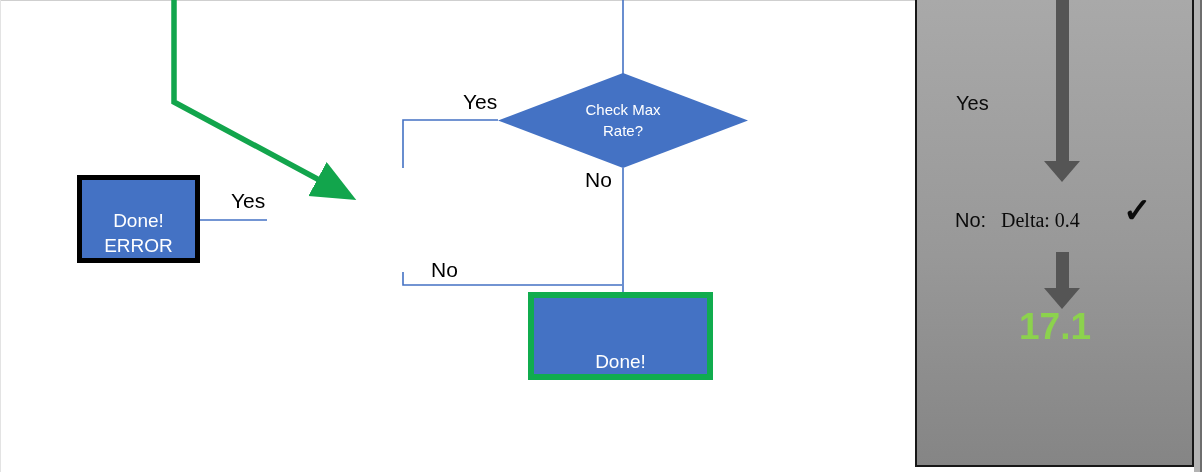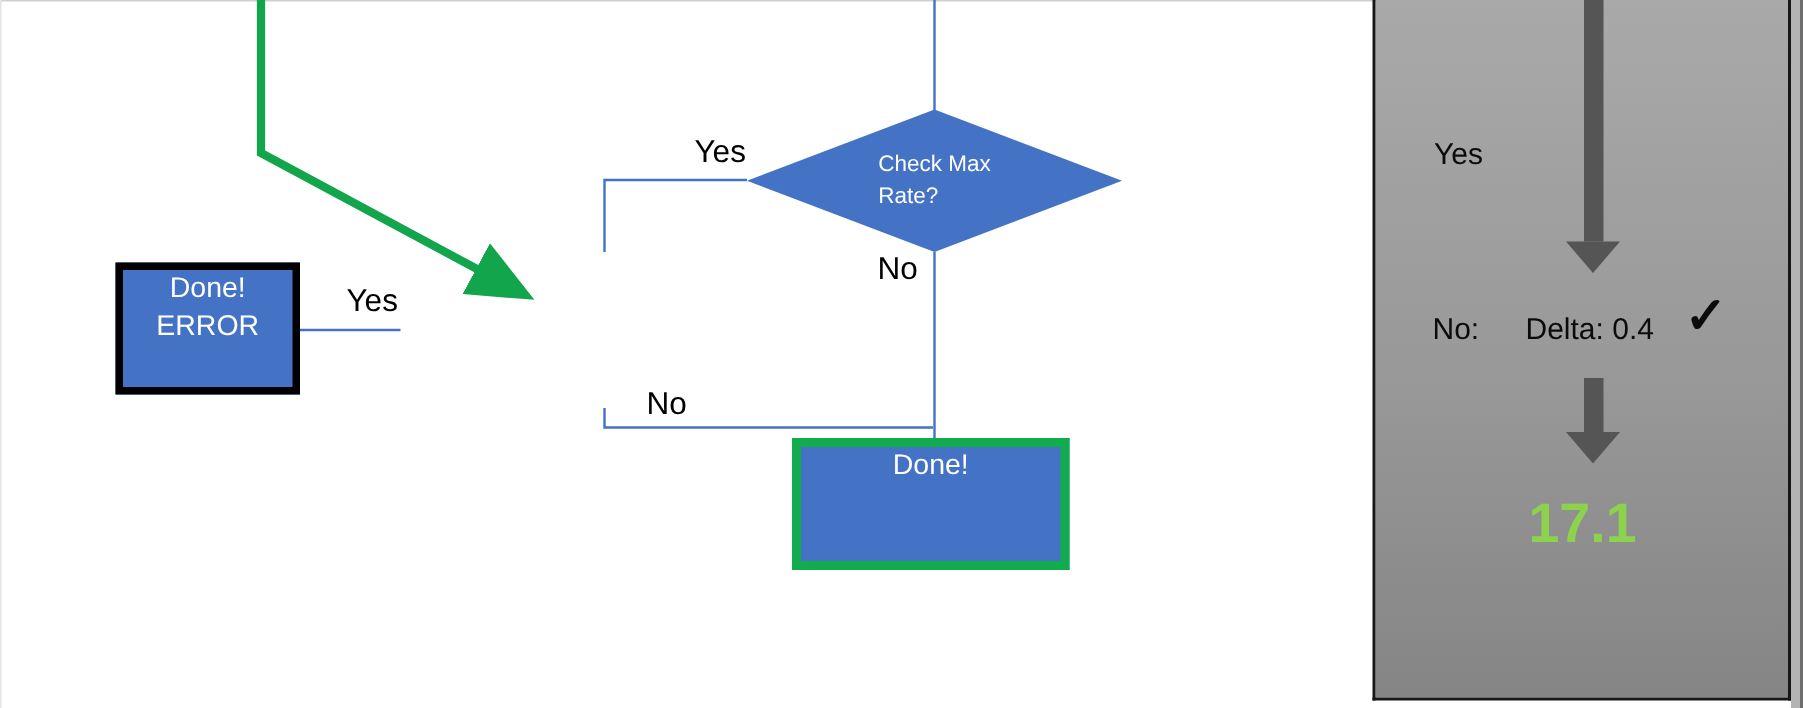--- a/index.html
+++ b/index.html
@@ -21,32 +21,32 @@
     background: #e3e3e3;
   }
   svg.connectors { position: absolute; left: 0; top: 0; }
 
   .diamond {
     position: absolute;
     background: #4472C4;
     clip-path: polygon(50% 0, 100% 50%, 50% 100%, 0 50%);
     color: #ffffff;
     display: flex; align-items: center; justify-content: center;
-    text-align: left;
+    text-align: center;
     font-size: 15px; line-height: 1.35;
     white-space: pre-line;
   }
   #diamond-check-max { left: 498px; top: 73px; width: 250px; height: 95px; }
   #diamond-rate-allowed { left: 267px; top: 168px; width: 273px; height: 104px; }
 
   .termbox {
     position: absolute;
     background: #4472C4;
     color: #ffffff;
-    display: flex; align-items: flex-start; justify-content: center;
+    display: flex; align-items: flex-end; justify-content: center;
     text-align: center;
     white-space: pre-line;
     font-size: 19px; line-height: 1.32;
     box-sizing: border-box;
   }
   #box-done-error { left: 77px; top: 175px; width: 123px; height: 88px; border: 5px solid #000000; }
   #box-done { left: 528px; top: 292px; width: 185px; height: 88px; border: 6px solid #10AC4E; }
 
   .edge-label {
     position: absolute;
@@ -64,41 +64,40 @@
     width: 279px; height: 467px;
     box-sizing: border-box;
     background: linear-gradient(180deg, #a9a9a9 0%, #989898 55%, #858585 100%);
     border-left: 2px solid #171717;
     border-right: 2px solid #171717;
     border-bottom: 2px solid #171717;
   }
   .panel .ptext { position: absolute; font-size: 20px; color: #0b0b0b; }
   #panel-yes   { left: 39px;  top: 92px; }
   #panel-no    { left: 38px;  top: 209px; }
-  #panel-delta { left: 100px; top: 209px; }
+  #panel-delta { left: 84px; top: 209px; font-family: Liberation Serif, serif; }
   #panel-check {
     position: absolute; left: 206px; top: 190px;
     font-size: 34px; font-weight: 700; color: #0b0b0b;
   }
   .arrow-shaft { position: absolute; width: 13px; background: #555555; }
   .arrow-head  {
     position: absolute; width: 0; height: 0;
     border-left: 18px solid transparent;
     border-right: 18px solid transparent;
     border-top: 21px solid #555555;
   }
   #arrow1-shaft { left: 139px; top: 0;     height: 161px; }
   #arrow1-head  { left: 127px; top: 161px; }
   #arrow2-shaft { left: 139px; top: 252px; height: 36px; }
   #arrow2-head  { left: 127px; top: 288px; }
   #panel-result {
     position: absolute; left: 102px; top: 306px;
     font-size: 37px; font-weight: 700;
     color: #8CD24D;
-    margin-top: 22px;
   }
   .right-strip {
     position: absolute; left: 1194px; top: 0;
     width: 8px; height: 472px;
     box-sizing: border-box;
     background: #b3b3b3;
     border-right: 2px solid #6e6e6e;
   }
 </style>
 </head>

